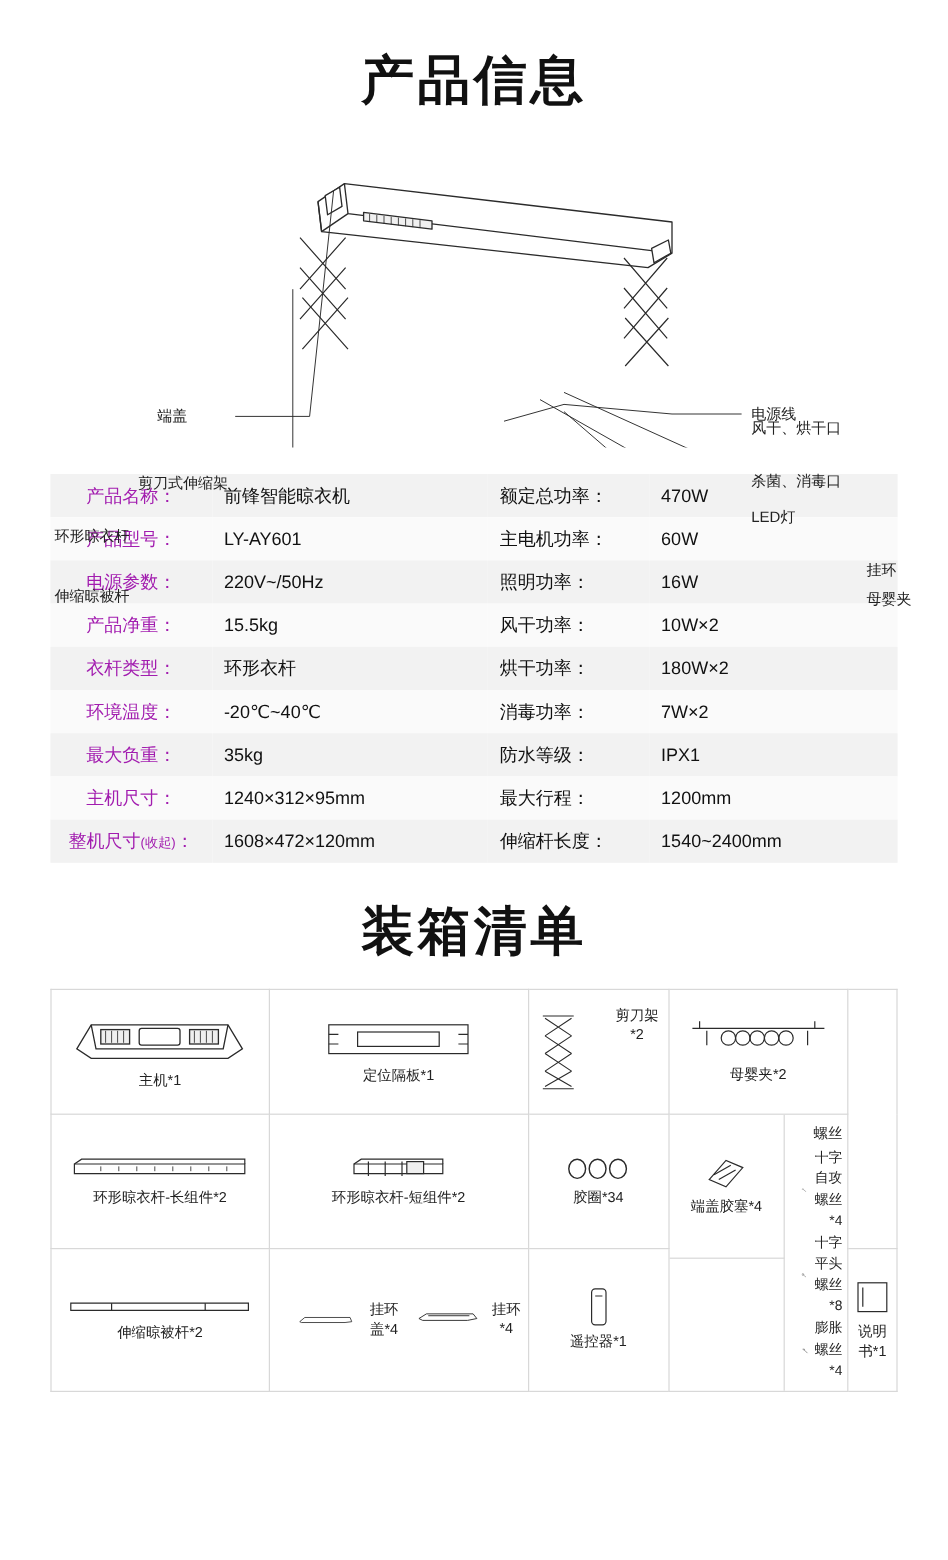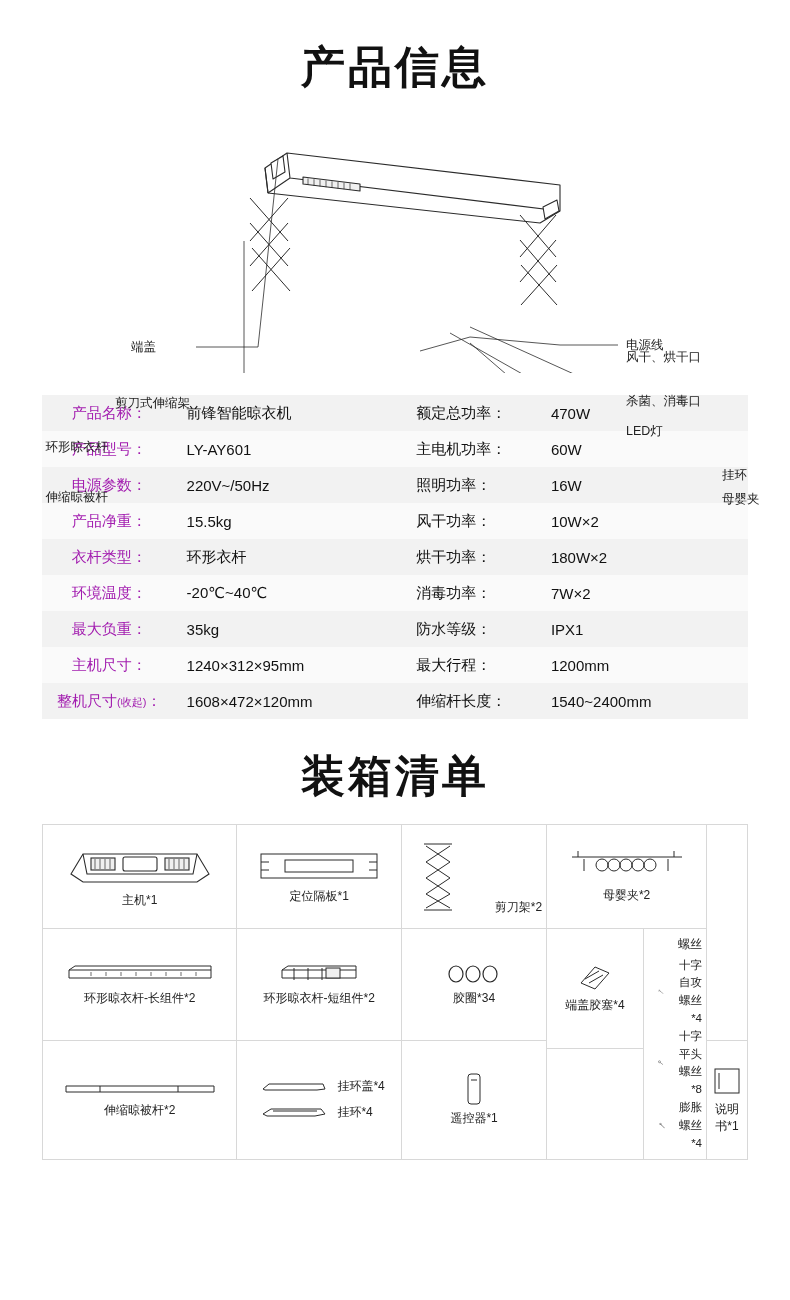--- a/index.html
+++ b/index.html
@@ -82,21 +82,21 @@
     padding: 6px 4px;
   }
   .cellcap { display: block; margin-top: 4px; font-size: 12px; }
   .art { display: block; margin: 0 auto; }
   .rowA td { height: 104px; }
   .rowB td { height: 78px; }
   .rowC td { height: 72px; }
   .screw-list { text-align: right; padding-left: 10px; line-height: 1.55; }
   .screw-list .hdr { display: block; margin-bottom: 3px; font-size: 12px; }
   .screw-item { display: flex; align-items: center; gap: 5px; font-size: 11.5px; }
-  .two-line { display: flex; flex-direction: column; gap: 9px; align-items: flex-start; padding-left: 18px; justify-content: space-between; }
+  .two-line { display: flex; flex-direction: row; gap: 9px; align-items: flex-start; padding-left: 18px; justify-content: space-between; }
   .two-line .li { display: flex; align-items: center; gap: 8px; font-size: 12px; }
 </style>
 </head>
 <body>
 
 <div class="page">
 
   <div class="section-title" id="title-product-info">产品信息</div>
 
   <div class="diagram">
@@ -301,21 +301,21 @@
             <svg class="art" width="124" height="36" viewBox="0 0 124 36">
               <g fill="none" stroke="#2b2b2b" stroke-width="1">
                 <rect x="4" y="6" width="116" height="24" fill="#fff"></rect>
                 <rect x="28" y="12" width="68" height="12" fill="#fff"></rect>
                 <path d="M4 14 L12 14 M4 22 L12 22 M112 14 L120 14 M112 22 L120 22"></path>
               </g>
             </svg>
             <span class="cellcap">定位隔板*1</span>
           </td>
           <td style="width:162px;">
-            <div style="display:flex;align-items:flex-end;justify-content:center;gap:24px;">
+            <div style="display:flex;align-items:flex-start;justify-content:center;gap:24px;">
               <svg class="art" width="44" height="78" viewBox="0 0 44 78">
                 <g fill="none" stroke="#2b2b2b" stroke-width="1">
                   <path d="M8 6 L36 6"></path>
                     <path d="M8 72 L36 72"></path>
                   <path d="M10 8 L34 24 M34 8 L10 24"></path>
                   <path d="M10 24 L34 40 M34 24 L10 40"></path>
                   <path d="M10 40 L34 56 M34 40 L10 56"></path>
                   <path d="M10 56 L34 70 M34 56 L10 70"></path>
                 </g>
               </svg>

